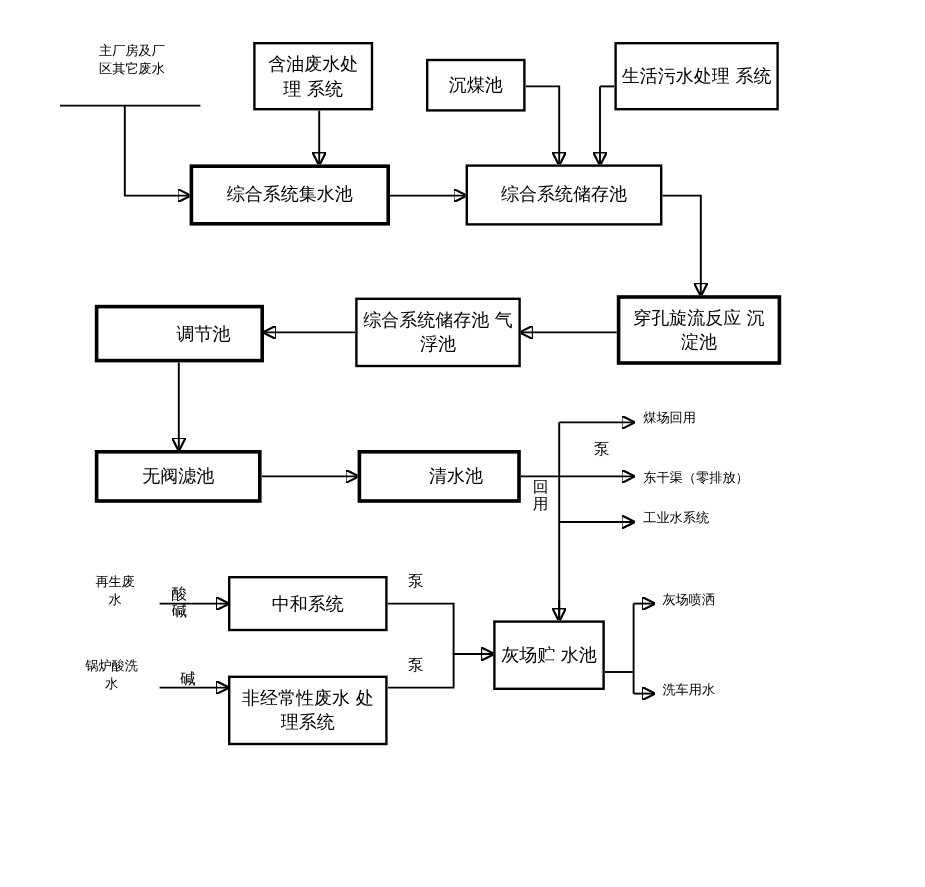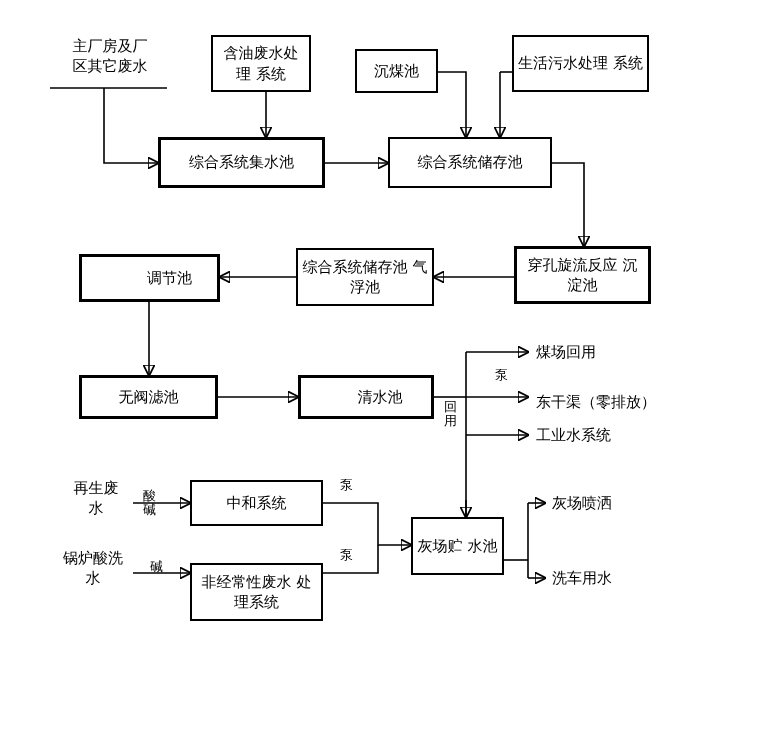--- a/index.html
+++ b/index.html
@@ -24,21 +24,21 @@
     justify-content: center;
     text-align: center;
     font-size: 15px;
     line-height: 1.35;
     color: #000000;
     box-sizing: border-box;
     padding: 2px 4px;
   }
   .label {
     position: absolute;
-    font-size: 15px;
+    font-size: 11px;
     line-height: 1.35;
     color: #000000;
     text-align: center;
     white-space: pre-line;
   }
   .label.left { text-align: left; }
   .small {
     position: absolute;
     font-size: 13px;
     color: #000000;

